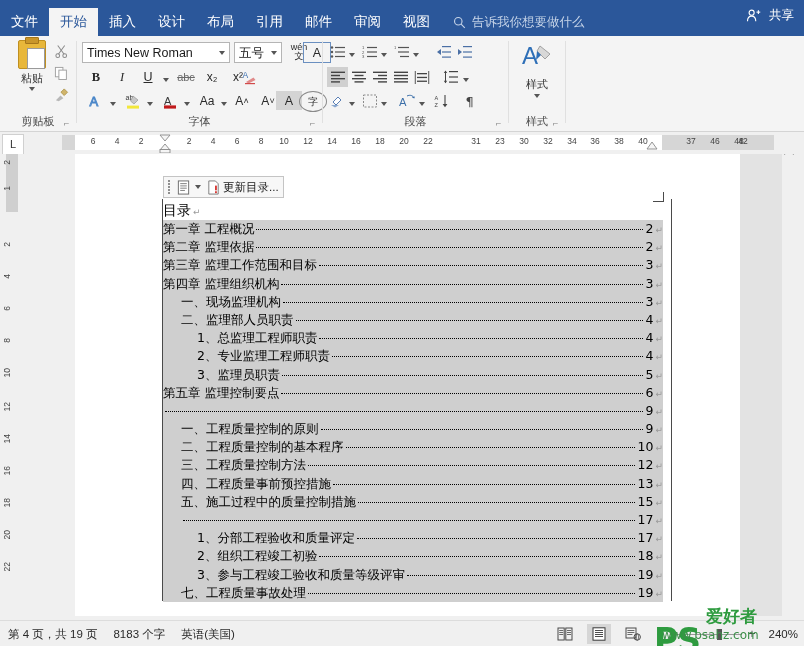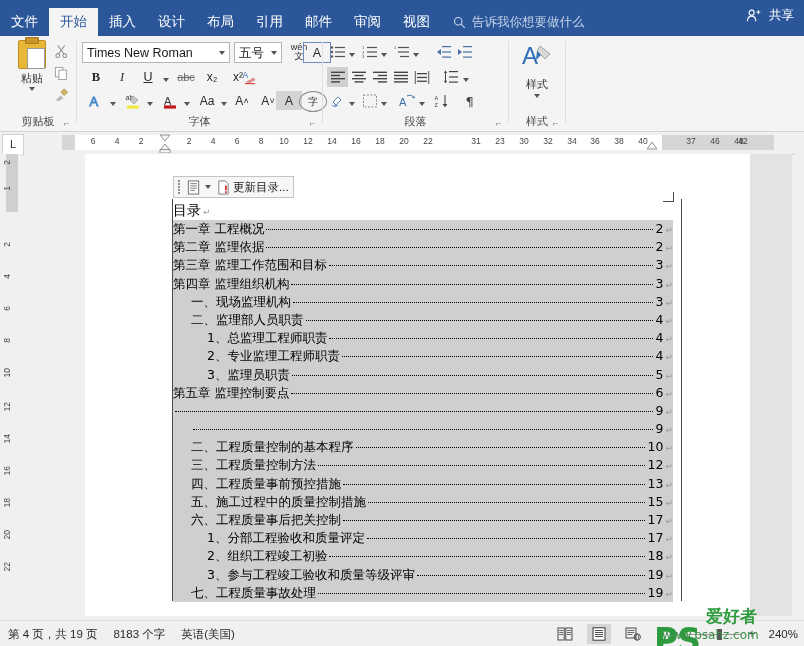--- a/index.html
+++ b/index.html
@@ -150,21 +150,21 @@
     position:absolute;left:4px;top:0;width:12px;height:58px;background:#cfcfcf;
   }
   .vtick{
     position:absolute;left:0;width:20px;text-align:center;
     font-size:8.5px;color:#444;
     writing-mode:vertical-rl;transform:rotate(180deg);
   }
 
   
   .canvas{
-    position:absolute;left:32px;top:154px;width:760px;height:462px;
+    position:absolute;left:22px;top:154px;width:760px;height:462px;
     background:#8a8a8a;overflow:hidden;
   }
   .gutter{position:absolute;left:0;top:0;width:53px;height:462px;background:#f0f0f0;}
   .gutter2{position:absolute;left:718px;top:0;width:42px;height:462px;background:#e3e3e3;}
   .page{
     position:absolute;left:53px;top:0;width:665px;height:462px;
     background:#ffffff;
   }
 
   
@@ -725,20 +725,21 @@
               <span class="dots-fill"></span>
               <span class="pg">6</span>
               <span class="pilcrow">↵</span>
             </div>
             <div class="toc-row lv1">
               <span class="dots-fill"></span>
               <span class="pg">9</span>
               <span class="pilcrow">↵</span>
             </div>
             <div class="toc-row lv2">
+              <span class="lead">一、工程质量控制的原则</span>
               <span class="dots-fill"></span>
               <span class="pg">9</span>
               <span class="pilcrow">↵</span>
             </div>
             <div class="toc-row lv2">
               <span class="lead">二、工程质量控制的基本程序</span>
               <span class="dots-fill"></span>
               <span class="pg">10</span>
               <span class="pilcrow">↵</span>
             </div>
@@ -754,21 +755,20 @@
               <span class="pg">13</span>
               <span class="pilcrow">↵</span>
             </div>
             <div class="toc-row lv2">
               <span class="lead">五、施工过程中的质量控制措施</span>
               <span class="dots-fill"></span>
               <span class="pg">15</span>
               <span class="pilcrow">↵</span>
             </div>
             <div class="toc-row lv2">
-              <span class="lead">六、工程质量事后把关控制</span>
               <span class="dots-fill"></span>
               <span class="pg">17</span>
               <span class="pilcrow">↵</span>
             </div>
             <div class="toc-row lv3">
               <span class="lead">1、分部工程验收和质量评定</span>
               <span class="dots-fill"></span>
               <span class="pg">17</span>
               <span class="pilcrow">↵</span>
             </div>

